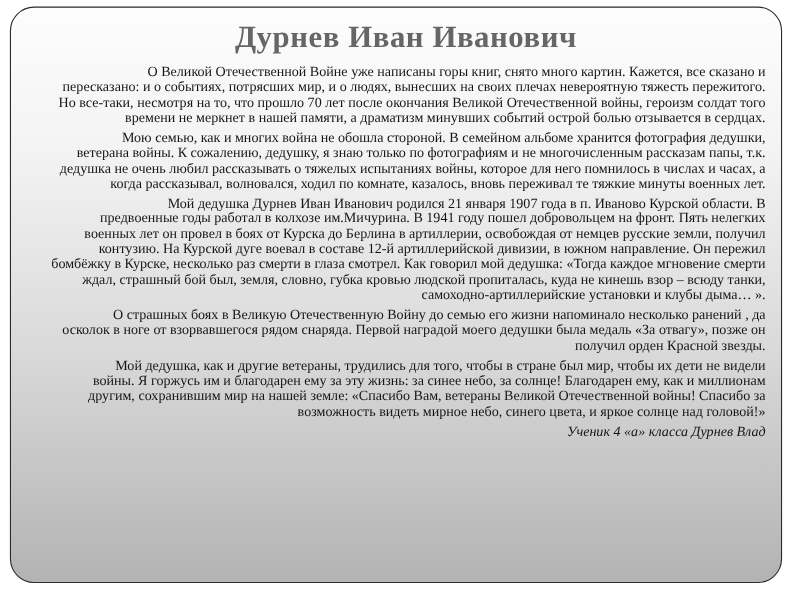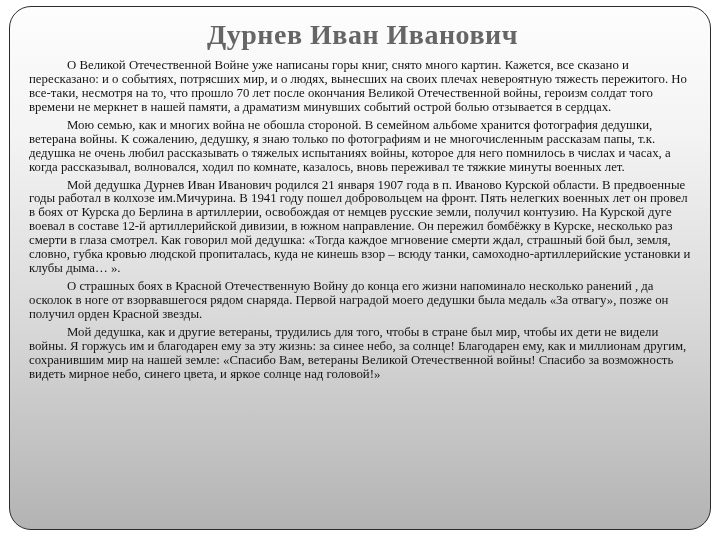--- a/index.html
+++ b/index.html
@@ -18,35 +18,36 @@
     width: 702px;
     height: 524px;
     box-sizing: border-box;
     border: 1.5px solid #2b2b2b;
     border-radius: 22px;
     background: linear-gradient(180deg, #fdfdfd 0%, #f3f3f3 25%, #d9d9d9 60%, #b3b3b3 100%);
     overflow: hidden;
   }
   .slide-inner {
     padding: 10px 14px 0 19px;
+    margin-left: 13px;
   }
   h1.page-title {
     margin: 2px 0 8px 0;
     text-align: center;
     font-size: 28px;
     font-weight: bold;
     color: #666666;
     letter-spacing: 0.5px;
   }
   .body-text p {
     margin: 0 0 4px 0;
     font-size: 12.8px;
     line-height: 1.09;
     color: #141414;
-    text-align: left;
+    text-align: right;
     text-indent: 38px;
   }
   .body-text p.no-indent {
     text-indent: 0;
   }
   .signature {
     margin-top: 26px;
     font-size: 13px;
     font-style: italic;
     color: #141414;
@@ -56,17 +57,18 @@
 </head>
 <body>
 
 <div class="slide-card">
   <div class="slide-inner">
     <h1 class="page-title">Дурнев Иван Иванович</h1>
     <div class="body-text">
       <p>О Великой Отечественной Войне уже написаны горы книг, снято много картин. Кажется, все сказано и пересказано: и о событиях, потрясших мир, и о людях, вынесших на своих плечах невероятную тяжесть пережитого. Но все-таки, несмотря на то, что прошло 70 лет после окончания Великой Отечественной войны, героизм  солдат того времени не меркнет в нашей памяти, а драматизм минувших событий острой болью отзывается в  сердцах.</p>
       <p>Мою семью,  как и многих война не обошла стороной. В семейном альбоме хранится фотография дедушки, ветерана войны.  К сожалению, дедушку, я знаю только по фотографиям и не многочисленным рассказам папы, т.к. дедушка не очень любил рассказывать о тяжелых испытаниях войны, которое для него помнилось в числах и часах, а когда рассказывал, волновался, ходил по комнате, казалось, вновь переживал те тяжкие минуты военных лет.</p>
       <p>Мой дедушка Дурнев Иван Иванович родился 21 января 1907 года в п. Иваново Курской области. В предвоенные годы работал в колхозе им.Мичурина. В 1941 году пошел добровольцем на фронт.  Пять нелегких военных лет он провел в боях от Курска до Берлина в артиллерии, освобождая от немцев русские земли, получил контузию. На Курской  дуге воевал в составе 12-й артиллерийской дивизии, в южном направление. Он пережил бомбёжку в Курске, несколько раз смерти в глаза смотрел. Как говорил мой дедушка: «Тогда каждое мгновение смерти ждал, страшный бой был, земля, словно, губка кровью людской пропиталась, куда не кинешь взор – всюду танки, самоходно-артиллерийские  установки и клубы дыма… ».</p>
-      <p>О страшных боях в Красной Отечественную Войну  до конца его жизни напоминало несколько ранений , да осколок в ноге от взорвавшегося рядом снаряда. Первой наградой моего дедушки была медаль «За отвагу», позже он получил орден Красной звезды.</p>
+      <p>О страшных боях в Великую Отечественную Войну  до семью его жизни напоминало несколько ранений , да осколок в ноге от взорвавшегося рядом снаряда. Первой наградой моего дедушки была медаль «За отвагу», позже он получил орден Красной звезды.</p>
       <p>Мой дедушка, как и другие ветераны, трудились для того, чтобы в стране был мир, чтобы их дети не видели войны. Я горжусь им и благодарен ему за эту жизнь: за синее небо, за солнце! Благодарен ему, как и миллионам другим, сохранившим мир на нашей земле: «Спасибо Вам, ветераны Великой Отечественной войны! Спасибо за возможность видеть мирное небо, синего цвета, и яркое солнце над головой!»</p>
+      <p class="no-indent signature">Ученик 4 «а» класса Дурнев Влад</p>
     </div>
   </div>
 </div>
 
 </body></html>

